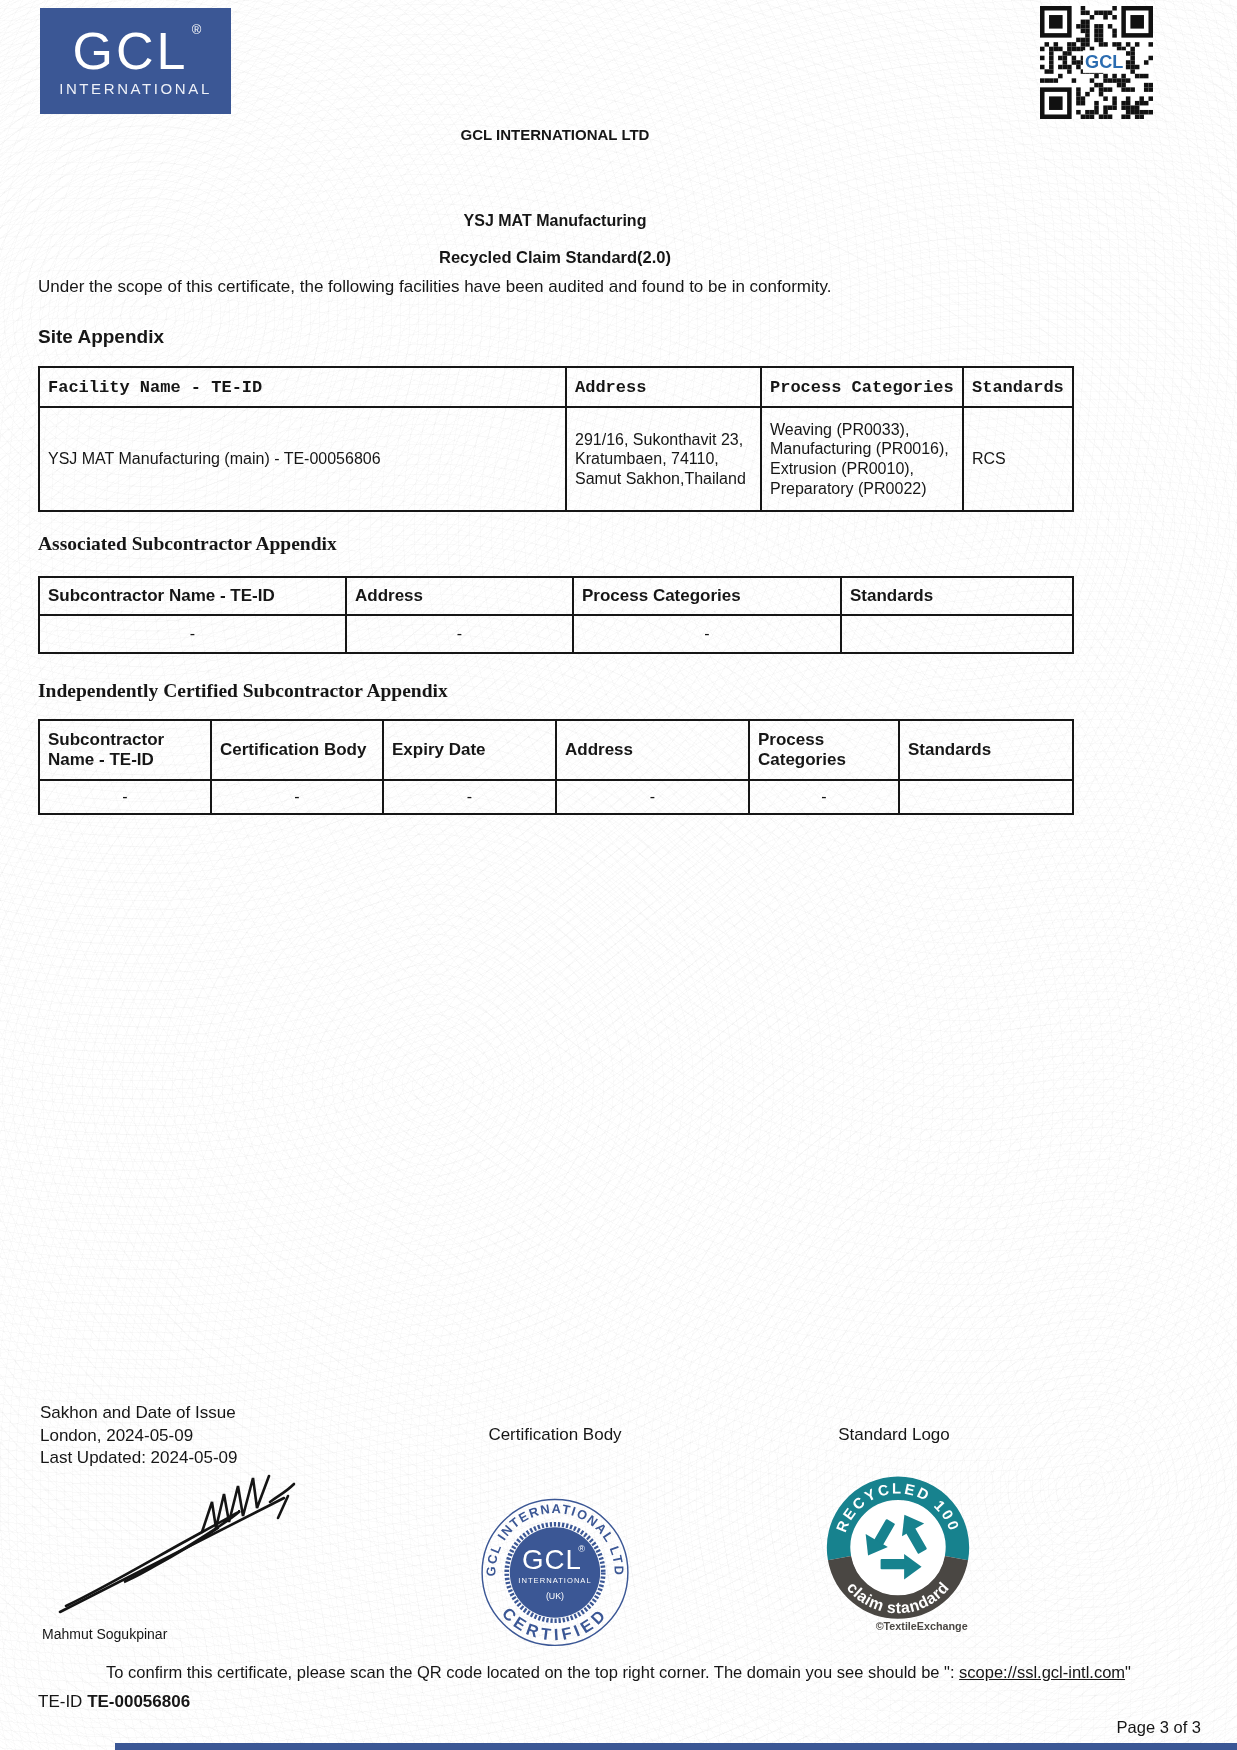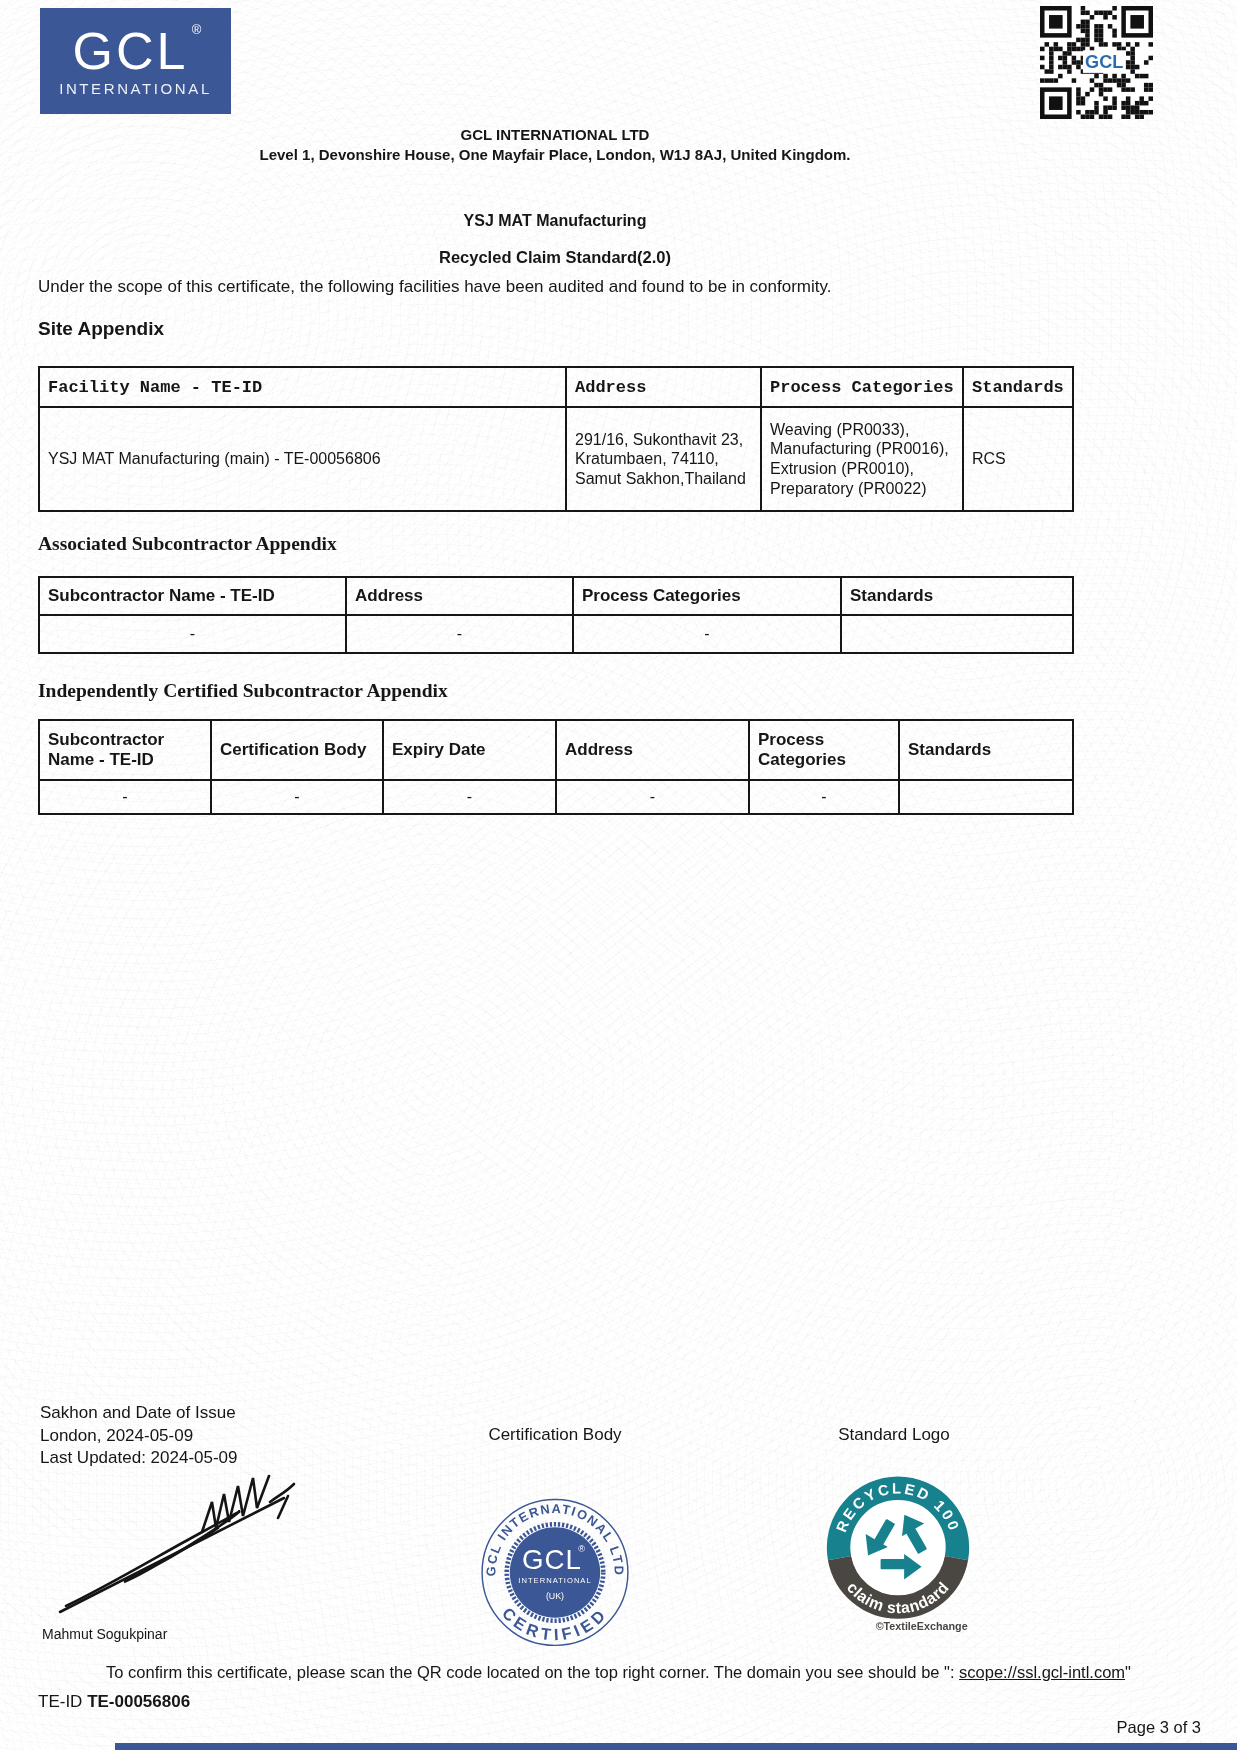--- a/index.html
+++ b/index.html
@@ -32,21 +32,21 @@
   .qr-box{left:1040px;top:6px;width:113px;height:113px;}
   
   .center-col{left:38px;width:1034px;text-align:center;}
   .org-name{top:126px;font-size:15px;font-weight:bold;}
   .org-addr{top:146px;font-size:15px;font-weight:bold;}
   .cert-title{top:183px;font-size:21px;font-weight:bold;}
   .cert-company{top:212px;font-size:16px;font-weight:bold;}
   .cert-standard{top:248px;font-size:16.5px;font-weight:bold;}
   .intro{left:38px;top:277px;font-size:17px;}
   
-  .h-sans{left:38px;font-size:19px;font-weight:bold;font-family:"Liberation Sans",sans-serif;}
+  .h-sans{left:38px;font-size:19px;font-weight:bold;font-family:"Liberation Sans",sans-serif;margin-top:8px;}
   .h-serif{left:38px;font-size:19.5px;font-weight:bold;font-family:"Liberation Serif",serif;}
   .h-site{top:318px;}
   .h-assoc{top:533px;}
   .h-indep{top:680px;}
   
   table.cert{border-collapse:collapse;table-layout:fixed;left:38px;position:absolute;}
   table.cert td,table.cert th{
     border:2px solid #161616;
     font-size:16px;vertical-align:middle;
     padding:3px 8px;overflow:hidden;
@@ -302,21 +302,20 @@
         <rect x="90" y="9" width="13.5" height="13.5" fill="#111"></rect>
         <rect x="0" y="81" width="31.5" height="31.5" fill="#111"></rect>
         <rect x="4.5" y="85.5" width="22.5" height="22.5" fill="#fff"></rect>
         <rect x="9" y="90" width="13.5" height="13.5" fill="#111"></rect>
         <rect x="42.75" y="44.1" width="42.75" height="22.5" fill="#fff"></rect>
         <text x="63.9" y="61.65" font-size="18" font-weight="bold" fill="#2b6cb0" text-anchor="middle" font-family="Liberation Sans, sans-serif">GCL</text>
       </svg>
   </div>
 
   <div class="abs center-col org-name">GCL INTERNATIONAL LTD</div>
-  <div class="abs center-col org-addr">Level 1, Devonshire House, One Mayfair Place, London, W1J 8AJ, United Kingdom.</div>
   <div class="abs center-col cert-company">YSJ MAT Manufacturing</div>
   <div class="abs center-col cert-standard">Recycled Claim Standard(2.0)</div>
   <div class="abs intro">Under the scope of this certificate, the following facilities have been audited and found to be in conformity.</div>
 
   <div class="abs h-sans h-site">Site Appendix</div>
   <table class="cert t1">
     <colgroup>
         <col style="width:527px">
         <col style="width:195px">
         <col style="width:202px">

